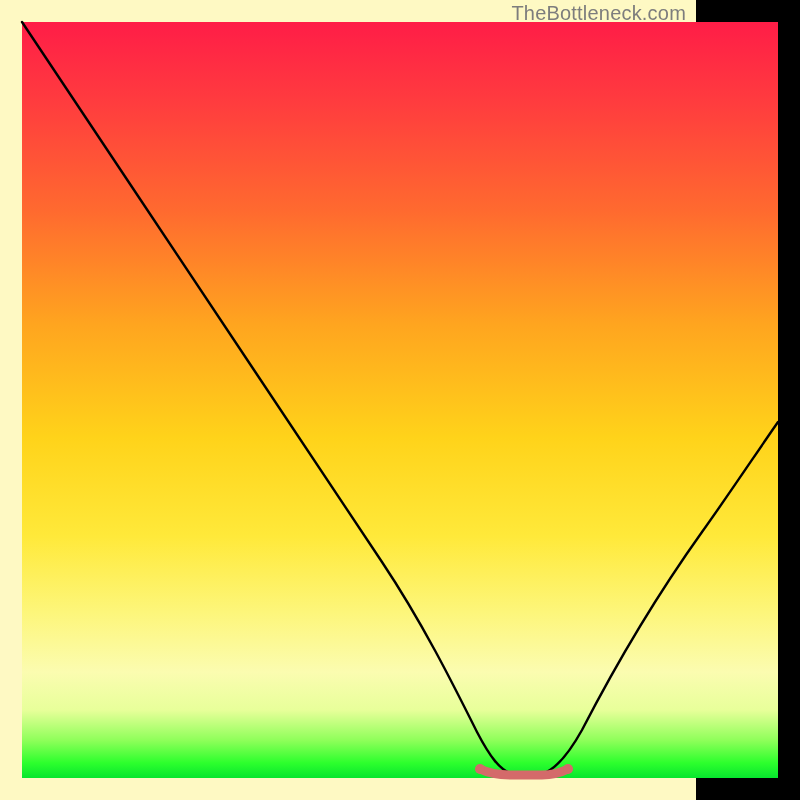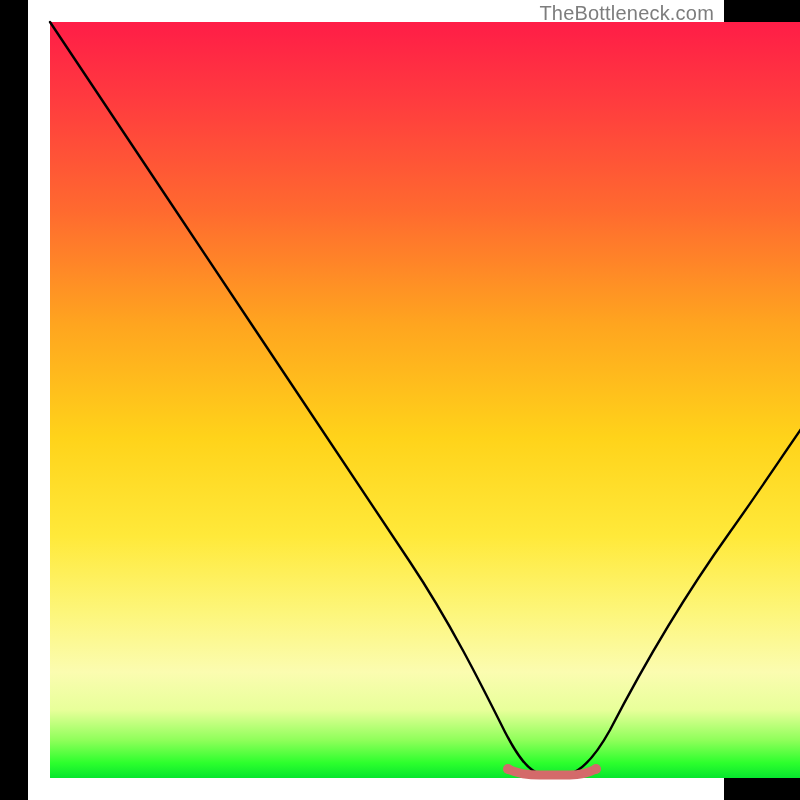--- a/index.html
+++ b/index.html
@@ -10,22 +10,21 @@
     background: #000;
     overflow: hidden;
     font-family: Arial, Helvetica, sans-serif;
   }
   .frame {
     position: absolute;
     left: 0;
     top: 0;
     width: 696px;
     height: 800px;
-    background: #ffffff;
-    margin-left: 28px;
+    background: #fef9c3;
   }
   .plot {
     position: absolute;
     left: 22px;
     top: 22px;
     width: 756px;
     height: 756px;
     
     background: linear-gradient(
       to bottom,

